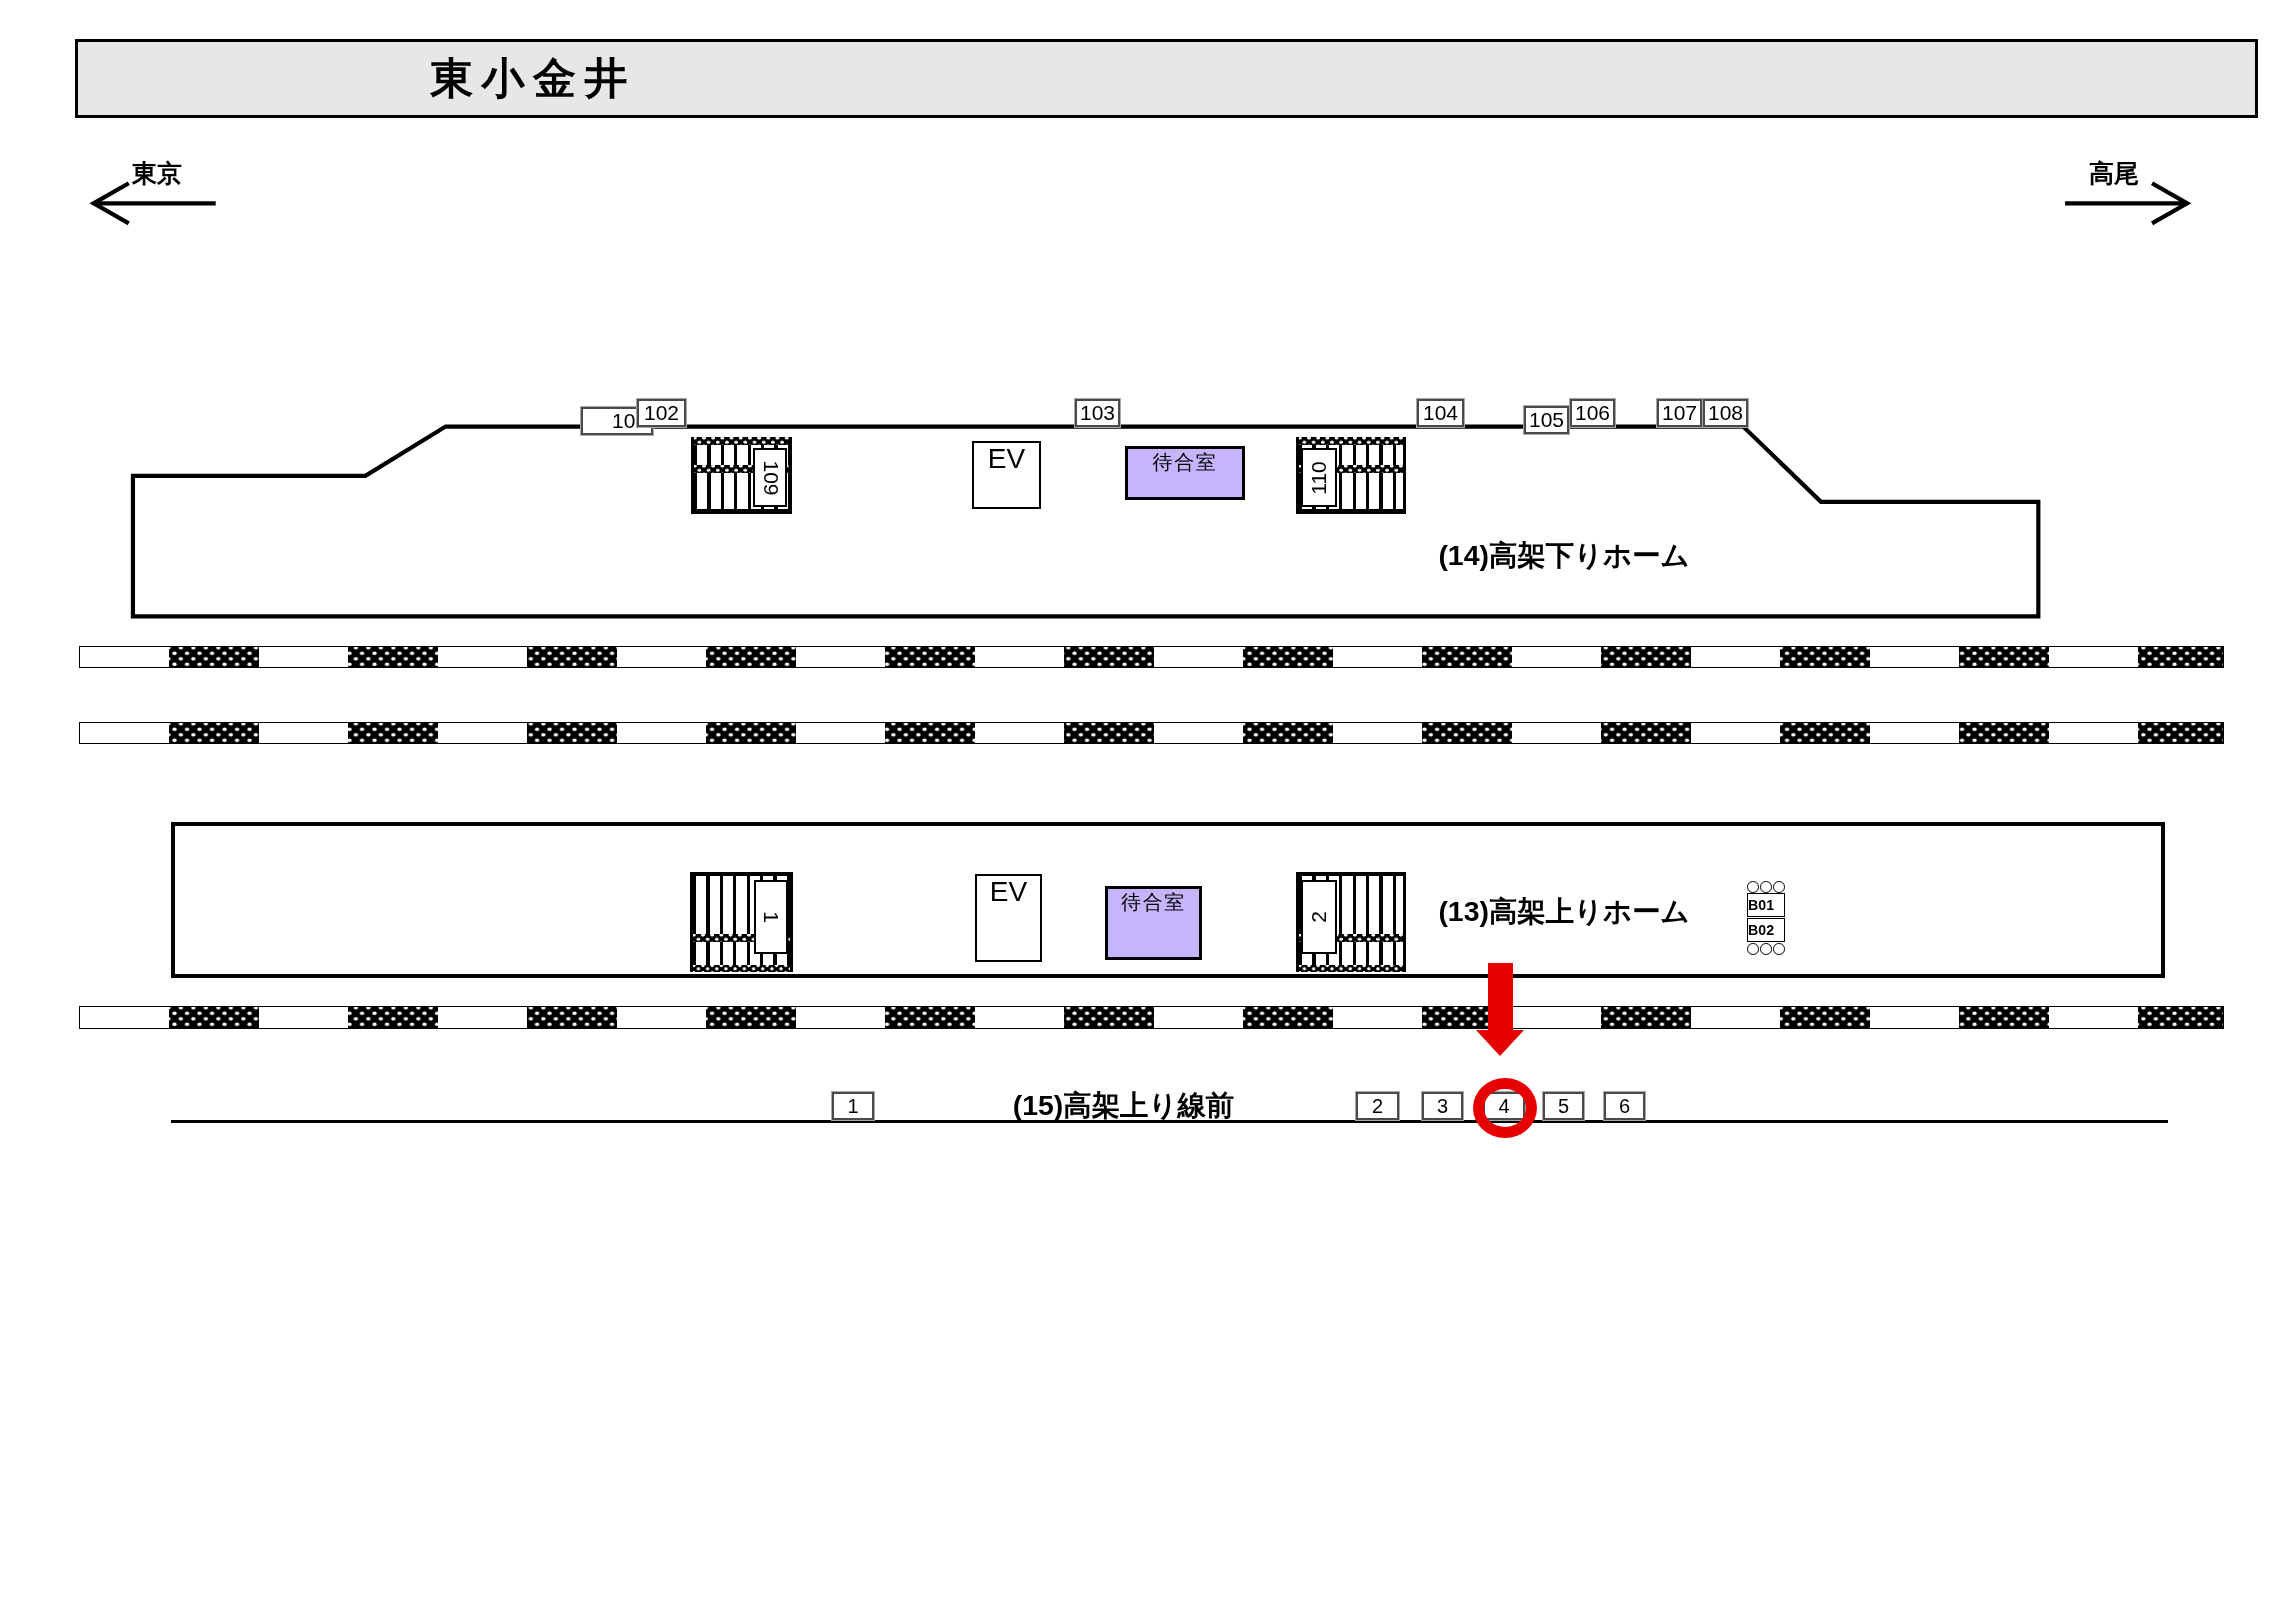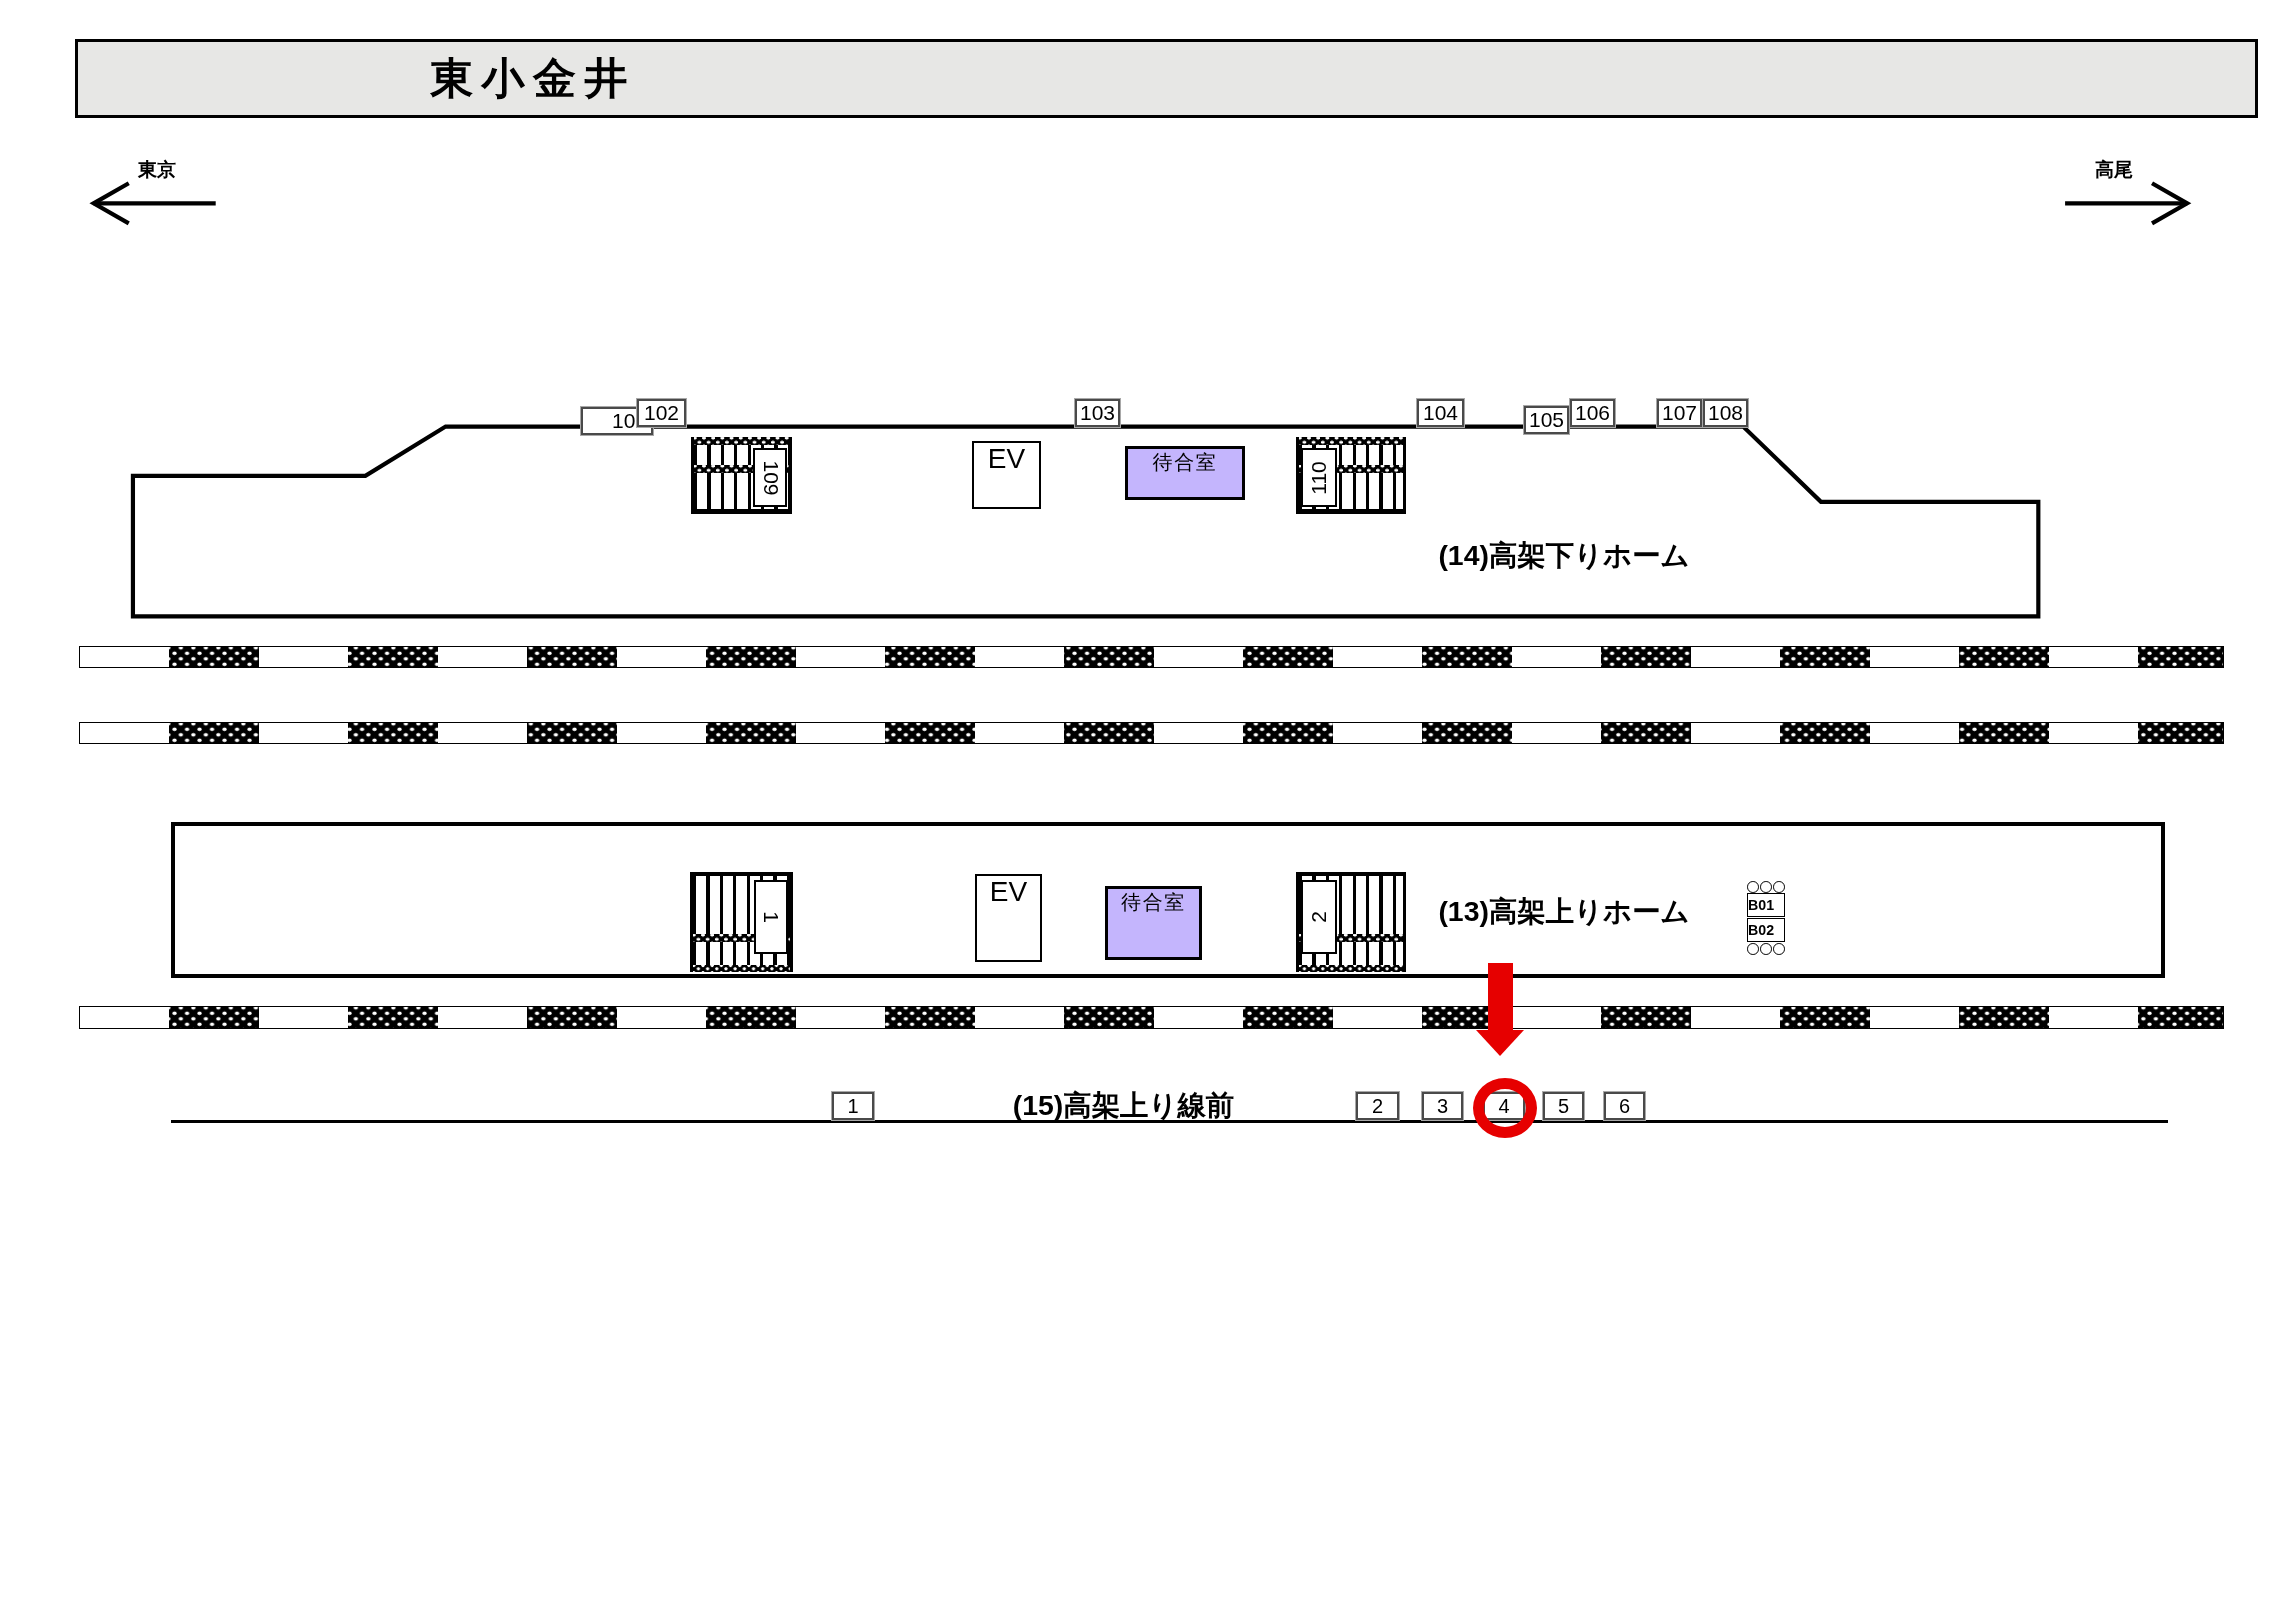--- a/index.html
+++ b/index.html
@@ -10,21 +10,21 @@
   
   .header{left:75px;top:39px;width:2183px;height:79px;border:3.3px solid #000;background:#e7e7e5;
           display:flex;align-items:stretch;z-index:6;}
   .hcell{display:flex;align-items:center;justify-content:center;box-sizing:border-box;}
   .hc-station{width:910px;font-size:43px;font-weight:bold;letter-spacing:8.4px;}
   .hc-code{width:232px;border-left:2.5px solid #000;font-size:38px;letter-spacing:22px;padding-left:22px;}
   .hc-platforms{width:804px;border-left:2.5px solid #000;font-size:26px;font-weight:bold;white-space:nowrap;}
   .hc-datetime{flex:1;border-left:2.5px solid #000;flex-direction:column;font-size:27px;line-height:33px;}
 
   
-  .dir-label{top:157px;width:100px;text-align:center;font-size:19px;font-weight:bold;z-index:6;}
+  .dir-label{top:157px;width:100px;text-align:center;font-size:25px;font-weight:bold;z-index:6;}
 
   
   #shapes{left:0;top:0;width:2295px;height:1624px;z-index:2;pointer-events:none;}
 
   
   .track{left:79px;width:2145px;border:1.7px solid #000;z-index:1;background-color:#000;
     background-image:
       repeating-linear-gradient(90deg,#fff 0 89px,rgba(255,255,255,0) 89px 179px),
       radial-gradient(#fff 1.8px,transparent 2.4px),
       radial-gradient(#fff 1.8px,transparent 2.4px);

